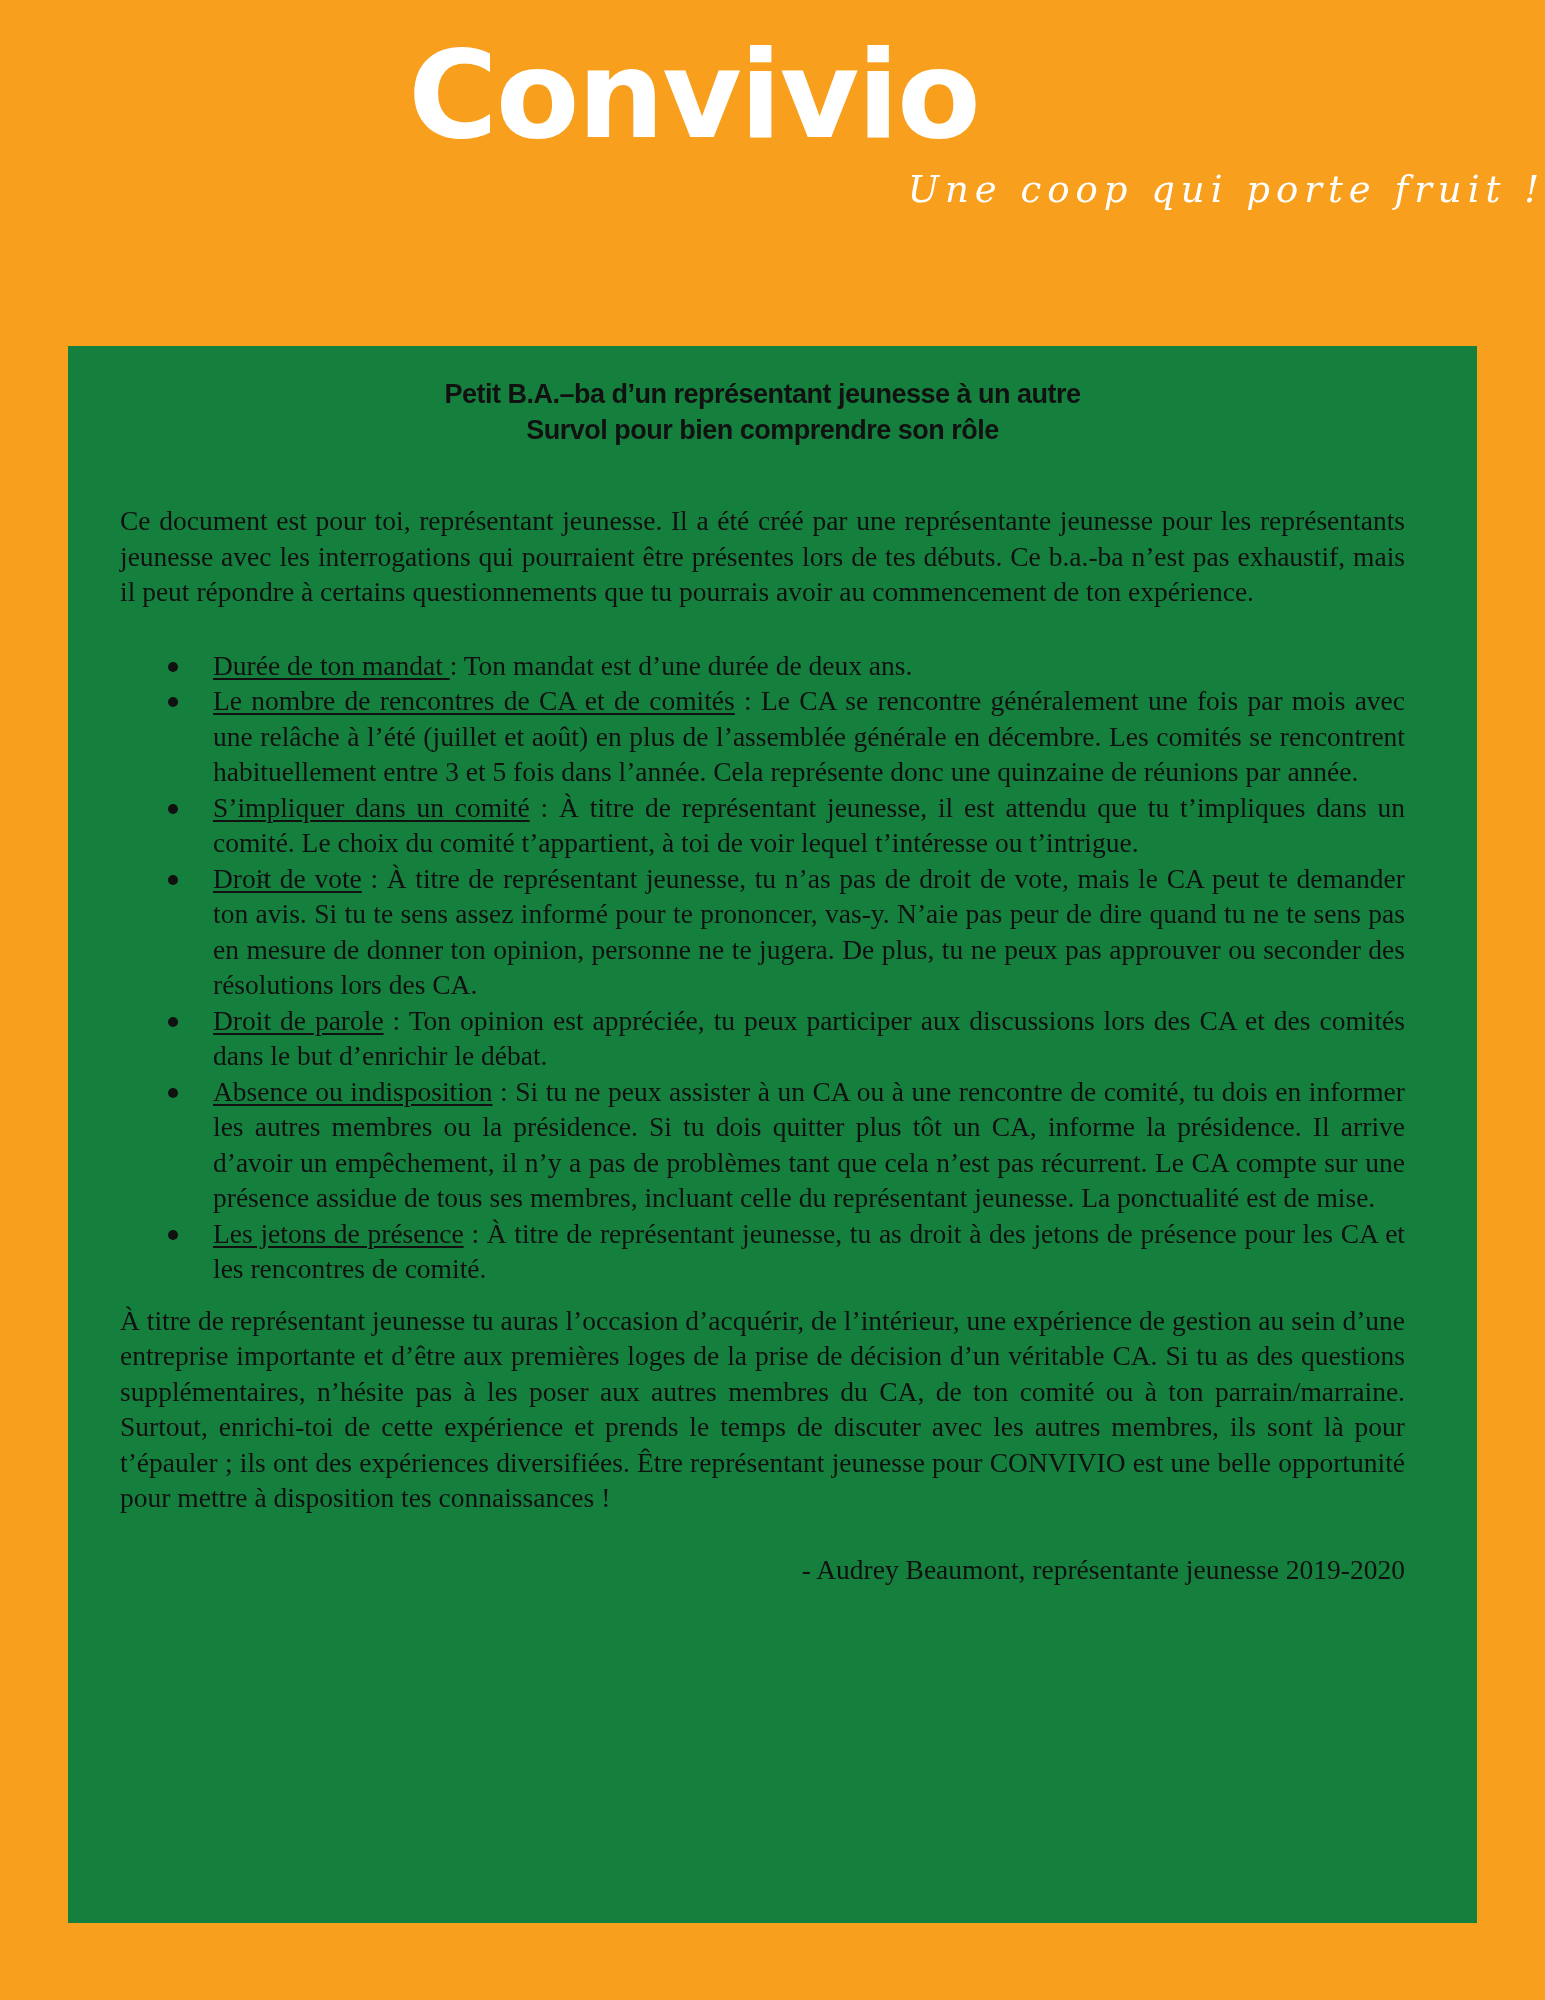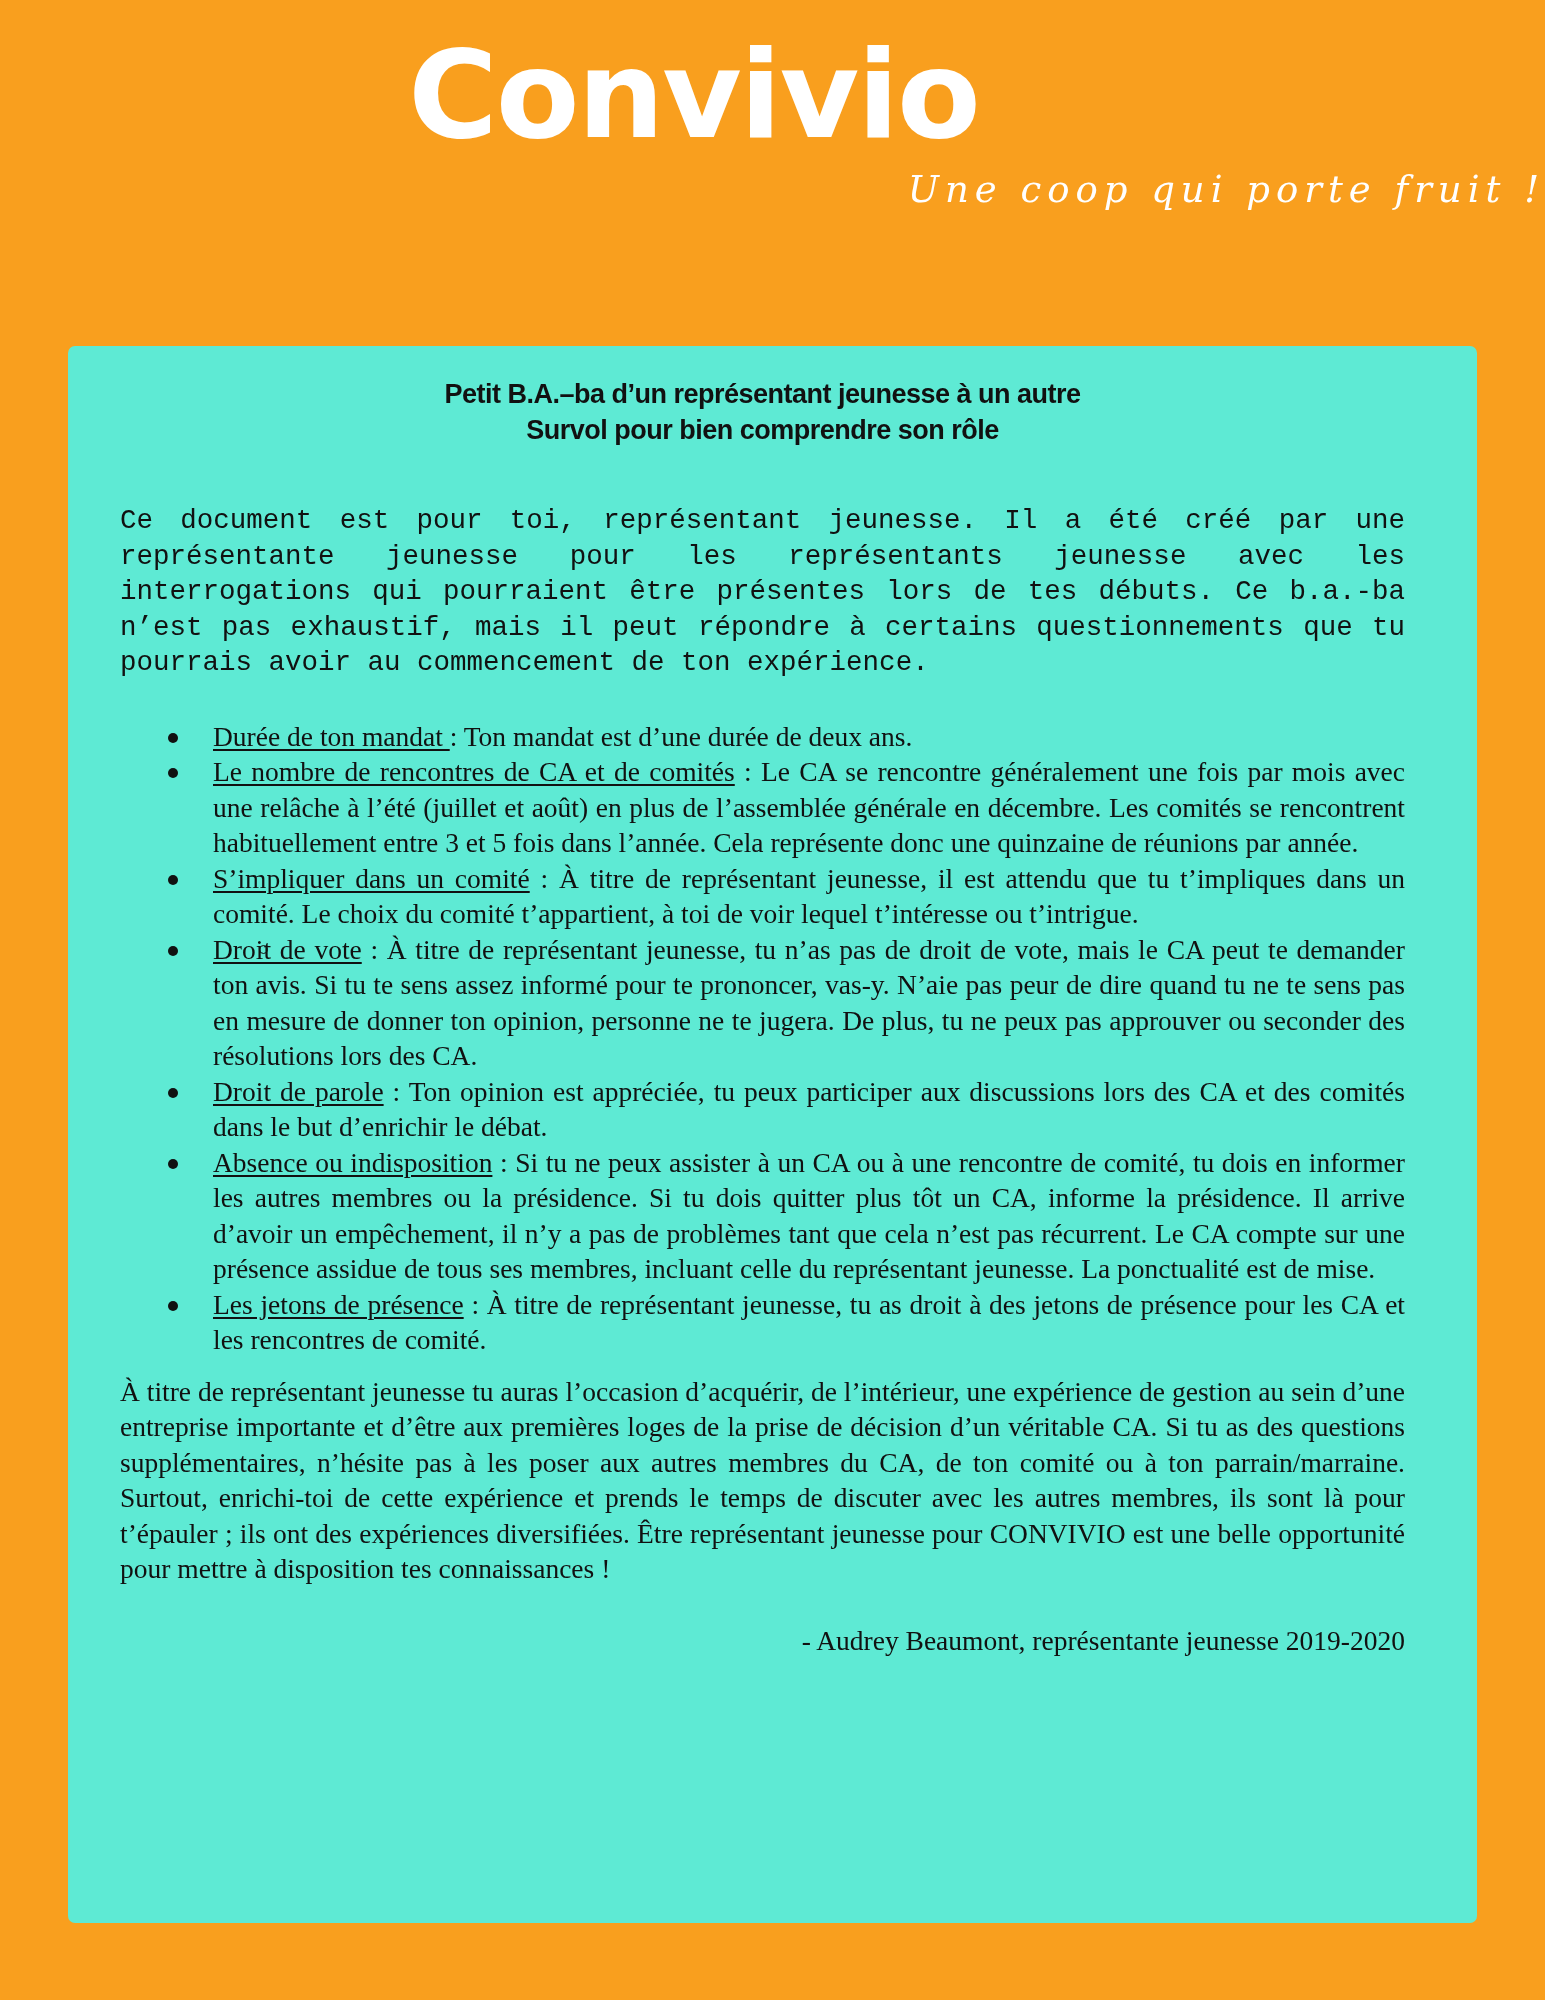--- a/index.html
+++ b/index.html
@@ -47,22 +47,21 @@
       font-size: 37px;
       letter-spacing: 6px;
       line-height: 44px;
     }
     .page {
       position: absolute;
       left: 68px;
       top: 346px;
       width: 1409px;
       height: 1577px;
-      background: #5eead4;
-      border-radius: 7px;
+      background: #15803d;
     }
     .content {
       position: absolute;
       left: 52px;
       top: 0;
       width: 1285px;
     }
     .title {
       margin-top: 30px;
       text-align: center;
@@ -128,21 +127,21 @@
   <div class="tagline">Une coop qui porte fruit !</div>
 </div>
 
 <div class="page">
   <div class="content">
     <div class="title">
       <div>Petit B.A.–ba d’un représentant jeunesse à un autre</div>
       <div>Survol pour bien comprendre son rôle</div>
     </div>
 
-    <p class="text intro" style="margin-bottom:0;font-family:Liberation Mono, monospace;">Ce document est pour toi, représentant jeunesse. Il a été créé par une représentante jeunesse pour les représentants jeunesse avec les interrogations qui pourraient être présentes lors de tes débuts. Ce b.a.-ba n’est pas exhaustif, mais il peut répondre à certains questionnements que tu pourrais avoir au commencement de ton expérience.</p>
+    <p class="text intro" style="margin-bottom:0;">Ce document est pour toi, représentant jeunesse. Il a été créé par une représentante jeunesse pour les représentants jeunesse avec les interrogations qui pourraient être présentes lors de tes débuts. Ce b.a.-ba n’est pas exhaustif, mais il peut répondre à certains questionnements que tu pourrais avoir au commencement de ton expérience.</p>
 
     <ul class="items text">
       <li>
         <span class="bullet"></span>
         <span class="label">Durée de ton mandat </span><span>: Ton mandat est d’une durée de deux ans.</span>
       </li>
       <li>
         <span class="bullet"></span>
         <span class="label">Le nombre de rencontres de CA et de comités</span><span> : Le CA se rencontre généralement une fois par mois avec une relâche à l’été (juillet et août) en plus de l’assemblée générale en décembre. Les comités se rencontrent habituellement entre 3 et 5 fois dans l’année. Cela représente donc une quinzaine de réunions par année.</span>
       </li>

